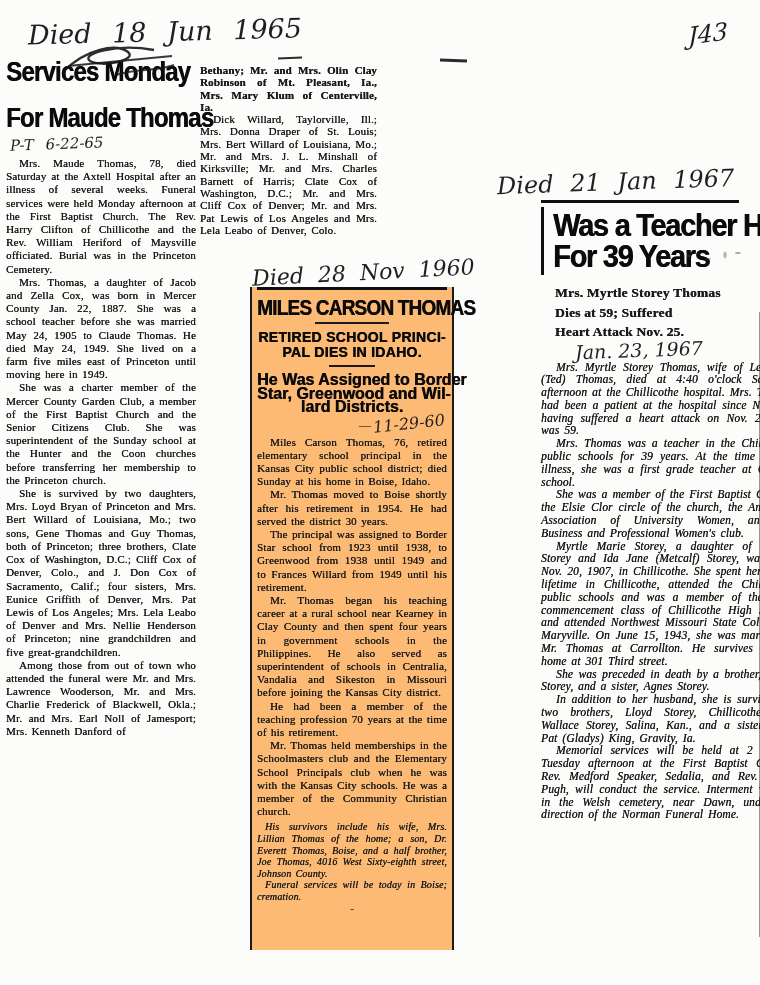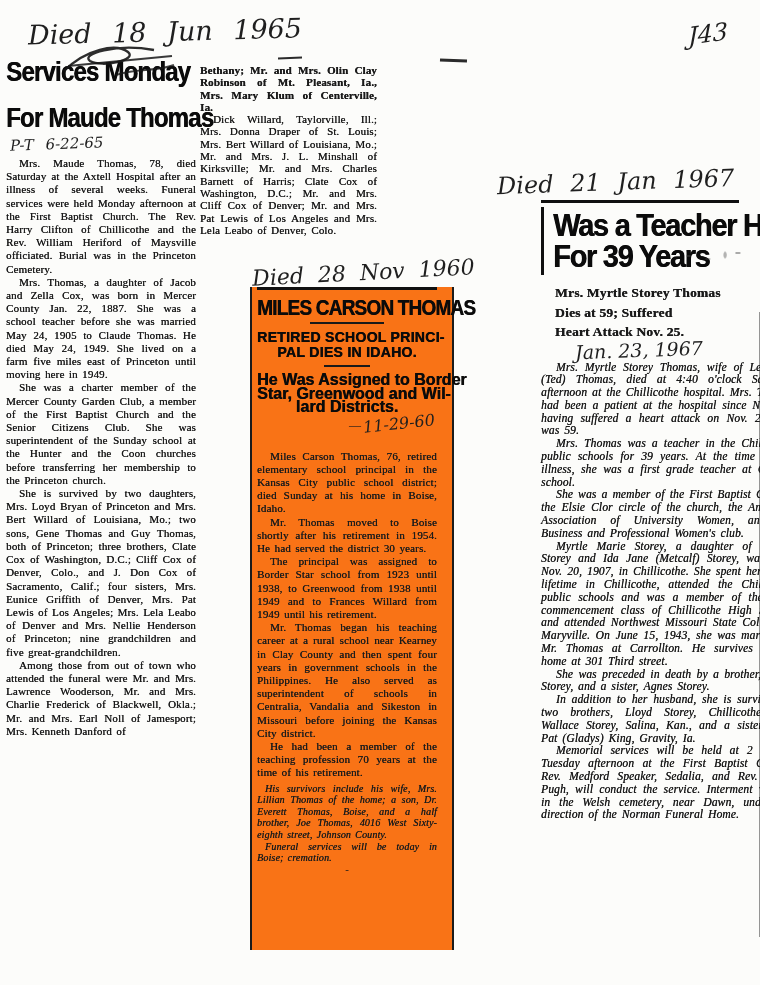--- a/index.html
+++ b/index.html
@@ -44,34 +44,34 @@
   .body-maude { font-size:11px; line-height:13.2px; margin-top:2px; }
 
   
   .clip-cont { left:200px; top:64px; width:177px; }
   .body-cont { font-size:11px; line-height:12.3px; }
 
   
   .clip-miles { left:250px; top:260px; width:204px; }
   .hw-date-miles { font-size:22px; margin-left:2px; word-spacing:7px; transform:rotate(-3deg); display:inline-block; }
   .miles-article { margin-top:2px; border-left:2px solid #1b1b1b; border-right:2px solid #1b1b1b;
-                   padding:0 15px 8px 5px; min-height:655px; background:#f97316; }
+                   padding:0 5px 8px 5px; min-height:655px; background:#fdba74; }
   .miles-box { border-top:3px solid #101010; padding-top:4px; }
   .miles-h { font-size:19px; line-height:23px; letter-spacing:-0.8px; white-space:nowrap;
              transform:scaleY(1.15); transform-origin:left top; }
   .short-rule { height:2px; background:#1a1a1a; margin:5px auto 6px; }
   .sr1 { width:74px; }
   .sr2 { width:46px; margin-top:6px; }
   .miles-sub1 { font-size:14px; line-height:14.5px; text-align:center; letter-spacing:0.3px; }
   .miles-sub1 div, .miles-sub2 div { white-space:nowrap; }
   .miles-sub2 { font-size:16px; line-height:13.5px; text-align:center; margin-top:6px; }
   .miles-note-row { text-align:right; margin:0 2px 0 0; height:20px; }
   .printed-dash { font-size:12px; }
   .hw-note-miles { font-size:16px; display:inline-block; transform:rotate(-6deg); margin-left:2px; }
-  .body-miles { font-size:11px; line-height:13.2px; margin-top:16px; }
+  .body-miles { font-size:11px; line-height:13.2px; margin-top:2px; }
   .fineprint { font-size:10px; line-height:11.6px; margin-top:3px; }
   .fineprint p { text-indent:8px;font-style:italic; }
   .end-dash { text-align:center; font-size:11px; line-height:10px; }
 
   
   .clip-myrtle { left:497px; top:168px; width:260px; }
   .hw-date-myrtle { font-size:24px; word-spacing:9px; transform:rotate(-2deg); display:inline-block; }
   .myrtle-article { position:relative; margin-top:4px;margin-left:44px; }
   .myrtle-toprule { width:198px; height:3px; background:#101010; margin-bottom:4px; }
   .myrtle-headwrap { position:relative; border-left:3px solid #101010; padding:2px 0 4px 9px; }
@@ -147,20 +147,21 @@
       </div>
       <div class="miles-note-row">
         <span class="printed-dash">—</span><span class="hw hw-note-miles">11-29-60</span>
       </div>
       <div class="newsbody body-miles">
         <p>Miles Carson Thomas, 76, retired elementary school principal in the Kansas City public school district; died Sunday at his home in Boise, Idaho.</p>
         <p>Mr. Thomas moved to Boise shortly after his retirement in 1954. He had served the district 30 years.</p>
         <p>The principal was assigned to Border Star school from 1923 until 1938, to Greenwood from 1938 until 1949 and to Frances Willard from 1949 until his retirement.</p>
         <p>Mr. Thomas began his teaching career at a rural school near Kearney in Clay County and then spent four years in government schools in the Philippines. He also served as superintendent of schools in Centralia, Vandalia and Sikeston in Missouri before joining the Kansas City district.</p>
         <p>He had been a member of the teaching profession 70 years at the time of his retirement.</p>
+        <p>Mr. Thomas held memberships in the Schoolmasters club and the Elementary School Principals club when he was with the Kansas City schools. He was a member of the Community Christian church.</p>
       </div>
       <div class="newsbody fineprint">
         <p>His survivors include his wife, Mrs. Lillian Thomas of the home; a son, Dr. Everett Thomas, Boise, and a half brother, Joe Thomas, 4016 West Sixty-eighth street, Johnson County.</p>
         <p>Funeral services will be today in Boise; cremation.</p>
       </div>
       <div class="end-dash">-</div>
     </div>
   </section>
 
   <section class="clip clip-myrtle">

